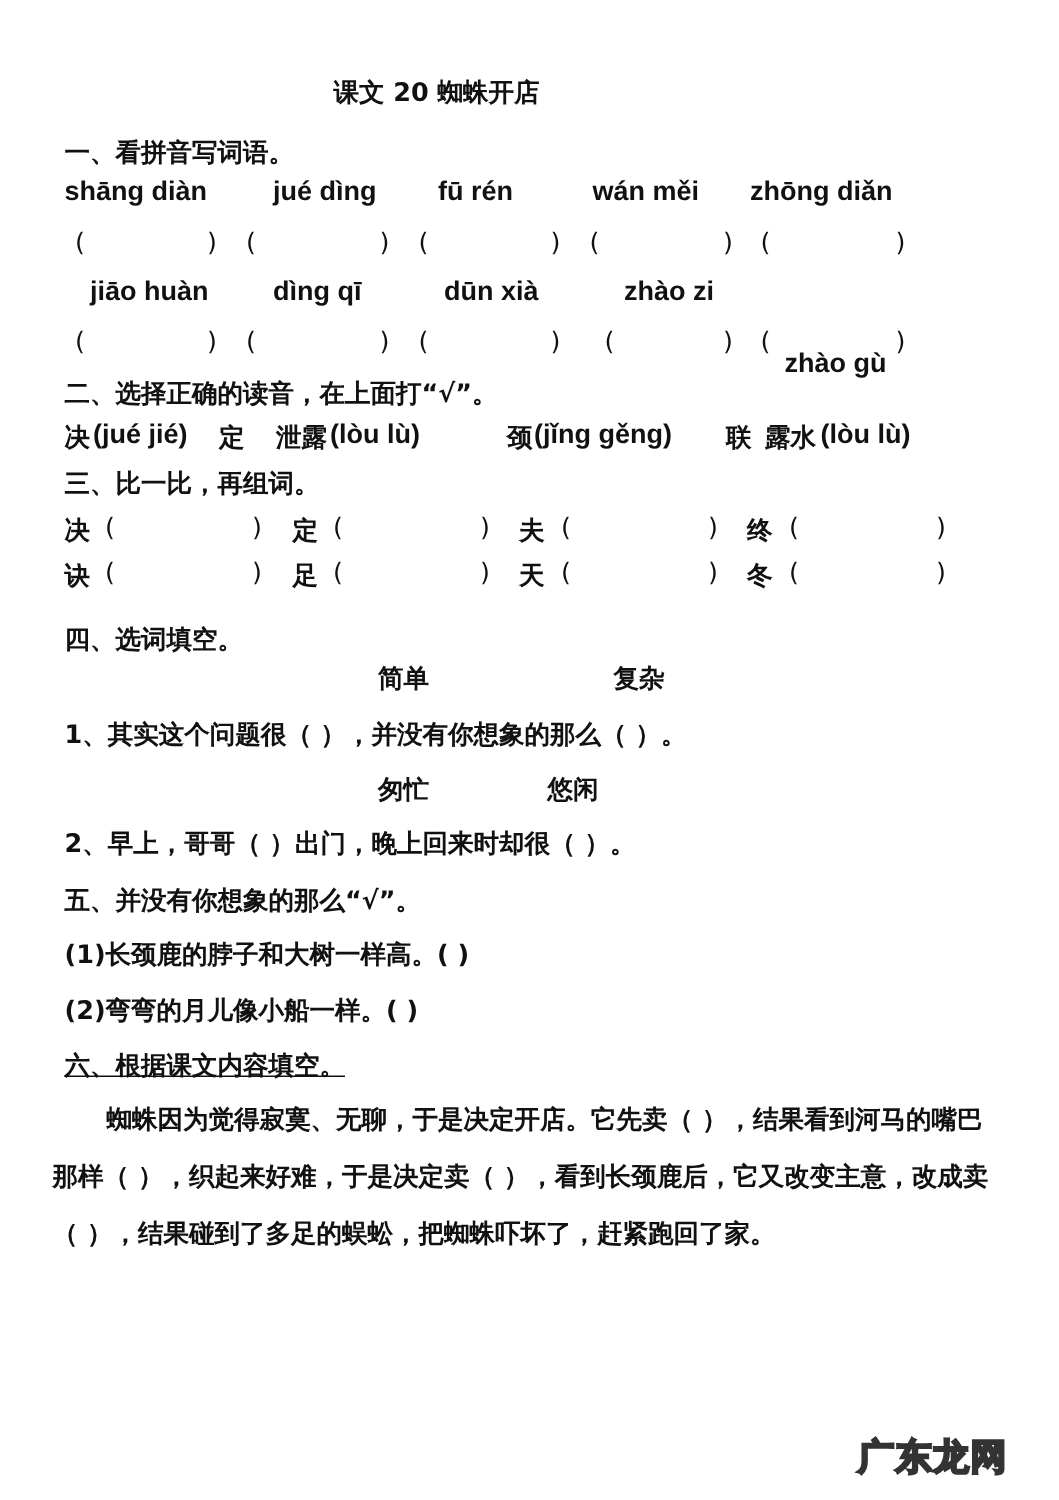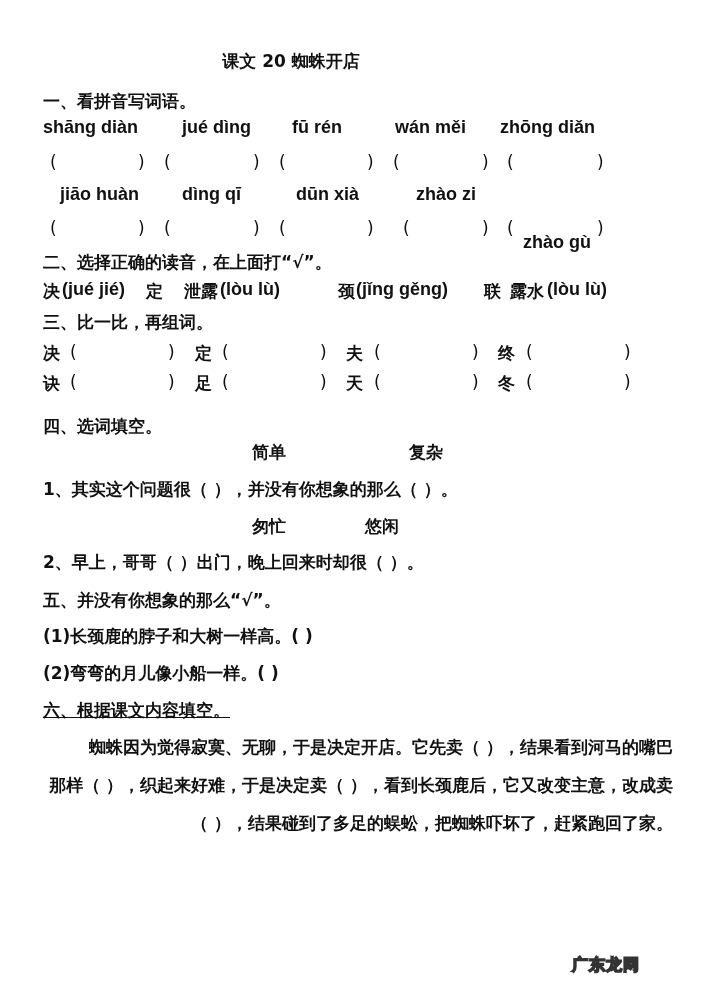--- a/index.html
+++ b/index.html
@@ -31,28 +31,28 @@
       font-size: 17px; font-weight: normal;
     }
     .row-text {
       font-size: 17px; font-weight: bold;
     }
     .chk {
       font-family: "Liberation Sans", sans-serif;
       font-size: 18px; font-weight: bold; text-align: right;
     }
     .para {
-      left: 48px; width: 625px;
+      left: 35px; width: 625px;
       font-size: 17px; font-weight: bold;
-      line-height: 38px; white-space: normal; text-align: right;
+      line-height: 38px; white-space: normal;
     }
     .para .indent { display: inline-block; width: 36px; }
     .watermark {
       left: 572px; top: 955px;
-      font-size: 16px; font-weight: bold;
+      font-size: 24px; font-weight: bold;
       color: #15803d;
       -webkit-text-stroke: 1.6px #333333;
       letter-spacing: 1px;
     }
   </style>
 </head>
 <body>
 
 <div class="abs title">课文 20 蜘蛛开店</div>
 

